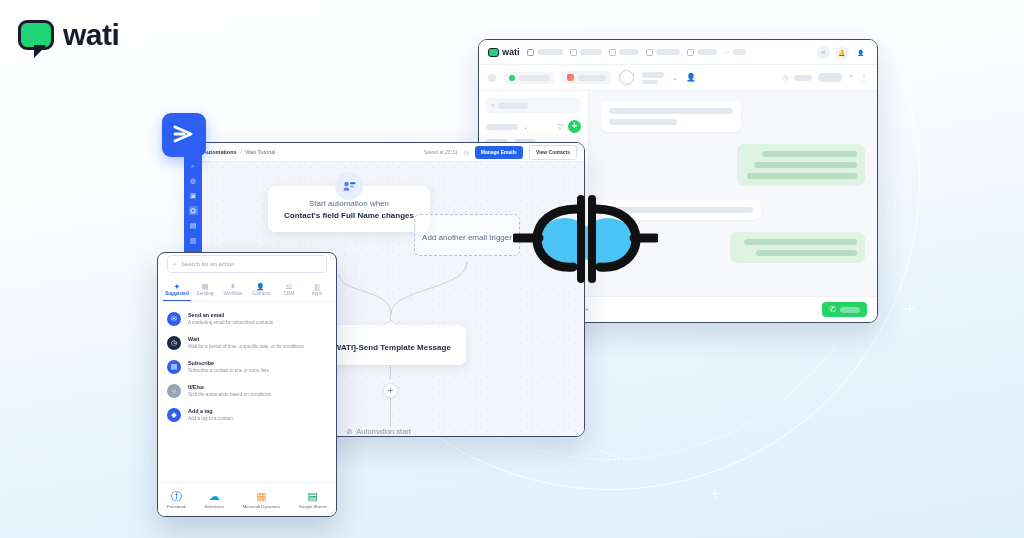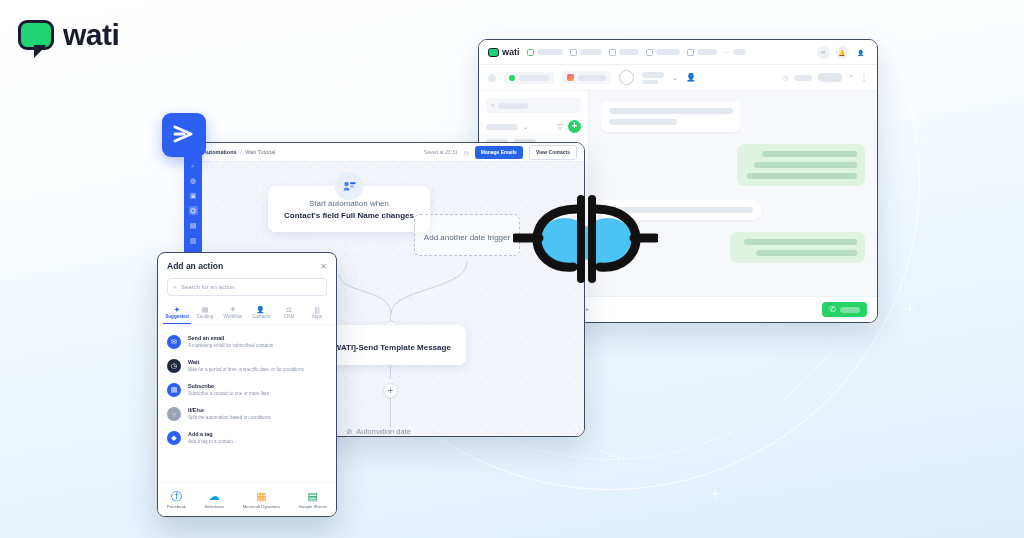--- a/index.html
+++ b/index.html
@@ -389,34 +389,34 @@
             <path d="M0.6 9.5c0-1.9 1.3-3 2.9-3s2.9 1.1 2.9 3z" fill="#4d7df0"></path>
             <rect x="7" y="1.2" width="5.6" height="2" rx="1" fill="#2d5ff3"></rect>
             <rect x="7" y="4.4" width="4" height="2" rx="1" fill="#8fb0f7"></rect>
           </svg>
         </div>
         <div class="trig-line1">Start automation when</div>
         <div class="trig-line2">Contact's field Full Name changes</div>
       </div>
 
       <div id="add-trigger-node">
-        <span>Add another date trigger</span>
+        <span>Add another email trigger</span>
       </div>
 
       <div class="plus-node" style="left:187px; top:159px;">+</div>
 
       <div class="node" id="template-node">
         <span>[WATI]-Send Template Message</span>
       </div>
 
       <div class="plus-node" style="left:187px; top:221px;">+</div>
 
       <div class="end-label">
         <span>⊘</span>
-        <span>Automation date</span>
+        <span>Automation start</span>
       </div>
     </div>
   </div>
 
   <div id="ac-logo">
     <svg width="26" height="22" viewBox="0 0 26 22">
       <path d="M4 3 L20 10 L4 17" fill="none" stroke="#fff" stroke-width="3" stroke-linecap="round" stroke-linejoin="round"></path>
       <path d="M4 10 L13 10" fill="none" stroke="#fff" stroke-width="3" stroke-linecap="round"></path>
     </svg>
   </div>
@@ -424,24 +424,20 @@
     <span class="rail-ico">⌕</span>
     <span class="rail-ico">◍</span>
     <span class="rail-ico">▣</span>
     <span class="rail-ico active">⛭</span>
     <span class="rail-ico">▤</span>
     <span class="rail-ico">▥</span>
     <span class="rail-ico">◉</span>
   </div>
 
   <div id="action-panel">
-    <div class="ap-head">
-      <span class="ap-title">Add an action</span>
-      <span class="ap-close">✕</span>
-    </div>
 
     <div class="ap-search">
       <span style="font-size:7px;color:#9aa3b5">⌕</span>
       <span class="ph">Search for an action</span>
     </div>
 
     <div class="ap-tabs">
       <div class="ap-tab active">
         <span class="ti">✦</span>
         <span class="tl">Suggested</span>

